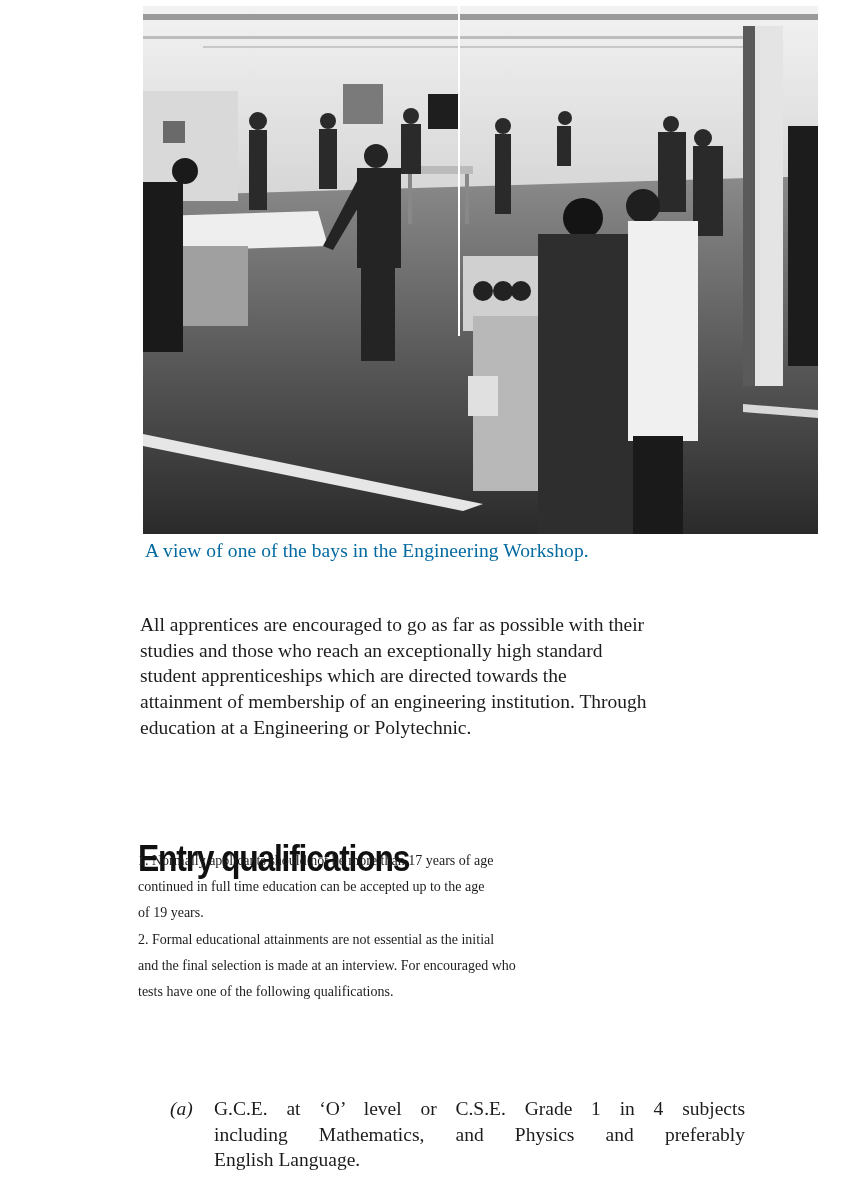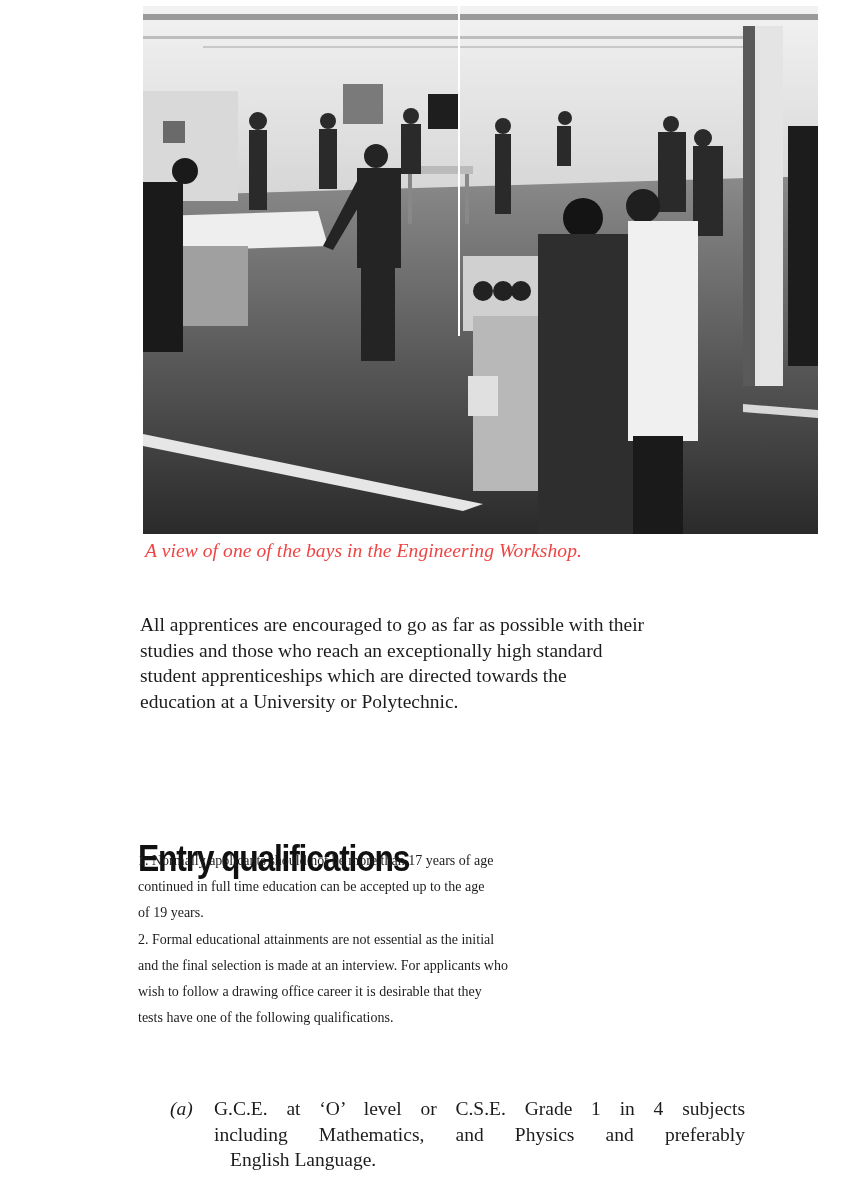--- a/index.html
+++ b/index.html
@@ -22,24 +22,23 @@
       width: 675px;
       height: 528px;
       overflow: hidden;
       background: #6e6e6e;
     }
     .photo svg { display: block; width: 100%; height: 100%; }
     .caption {
       position: absolute;
       left: 145px;
       top: 540px;
-      font-style: italic;
       font-size: 19.5px;
       letter-spacing: 0.1px;
-      color: #ef4444;
+      color: #0369a1;
       white-space: nowrap;
     }
     .intro {
       position: absolute;
       left: 140px;
       top: 612px;
       width: 620px;
       font-size: 19.5px;
       line-height: 25.7px;
     }
@@ -83,21 +82,21 @@
     }
     .sub-item .body {
       margin-left: 44px;
     }
     .sub-item .line {
       display: block;
       white-space: nowrap;
       text-align: justify;
       text-align-last: justify;
     }
-    .sub-item .line.last { text-align-last: left; margin-left: 16px; }
+    .sub-item .line.last { text-align-last: left; }
   </style>
 </head>
 <body>
 
 <div class="photo">
   <svg viewBox="0 0 675 528" preserveAspectRatio="none">
     <defs>
       <linearGradient id="wallGrad" x1="0" y1="0" x2="0" y2="1">
         <stop offset="0" stop-color="#f2f2f2"></stop>
         <stop offset="1" stop-color="#d6d6d6"></stop>
@@ -185,32 +184,32 @@
     <rect x="315" y="0" width="2" height="330" fill="#ffffff"></rect>
   </svg>
 </div>
 
 <div class="caption">A view of one of the bays in the Engineering Workshop.</div>
 
 <div class="intro">
   <span class="line">All apprentices are encouraged to go as far as possible with their</span>
   <span class="line">studies and those who reach an exceptionally high standard</span>
   <span class="line">student apprenticeships which are directed towards the</span>
-  <span class="line">education at a University or Polytechnic.</span>
+  <span class="line">attainment of membership of an engineering institution. Through</span>
+  <span class="line">education at a Engineering or Polytechnic.</span>
 </div>
 
 <h2 class="heading">Entry qualifications</h2>
 
 <div class="quals">
   <span class="line">1.  Normally applicants should not be more than 17 years of age</span>
   <span class="line">continued in full time education can be accepted up to the age</span>
   <span class="line">of 19 years.</span>
   <span class="line">2.  Formal educational attainments are not essential as the initial</span>
-  <span class="line">and the final selection is made at an interview. For applicants who</span>
-  <span class="line">wish to follow a drawing office career it is desirable that they</span>
+  <span class="line">and the final selection is made at an interview. For encouraged who</span>
   <span class="line">tests have one of the following qualifications.</span>
 </div>
 
 <div class="sub-item">
   <span class="marker">(a)</span>
   <div class="body">
     <span class="line">G.C.E. at ‘O’ level or C.S.E. Grade 1 in 4 subjects</span>
     <span class="line">including Mathematics, and Physics and preferably</span>
     <span class="line last">English Language.</span>
   </div>

